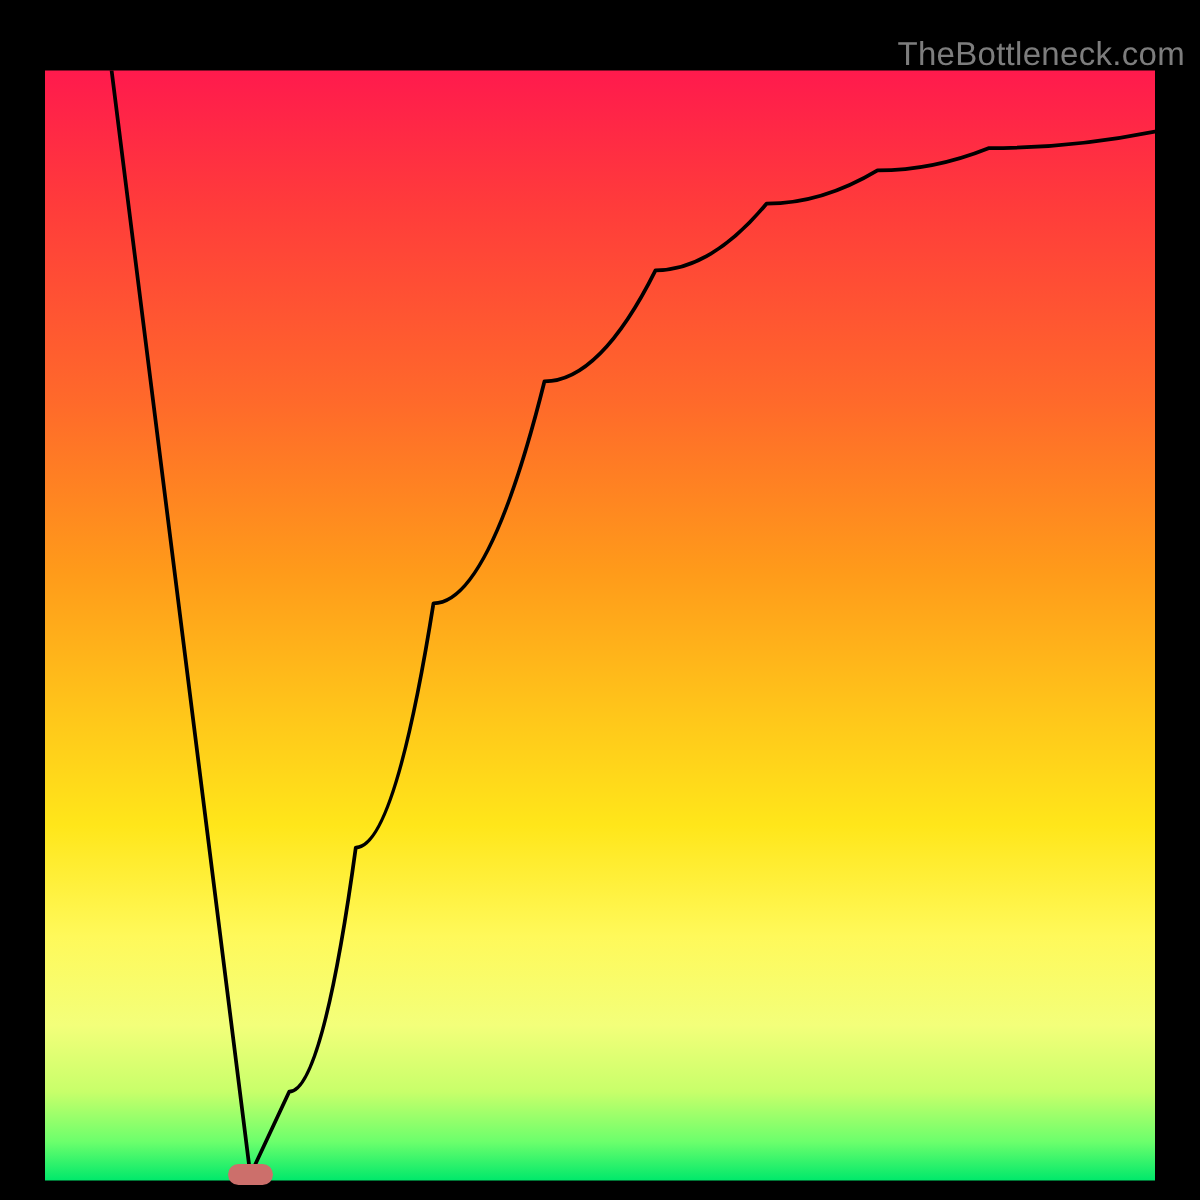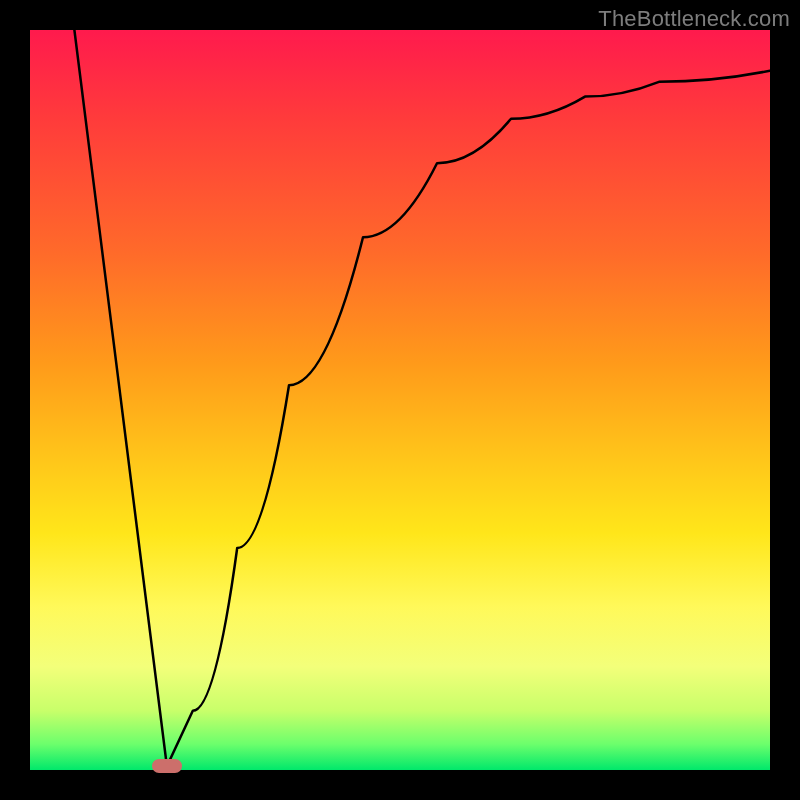--- a/index.html
+++ b/index.html
@@ -9,20 +9,21 @@
     height: 800px;
     overflow: hidden;
     background: #000;
     font-family: Arial, Helvetica, sans-serif;
   }
   .frame {
     position: relative;
     width: 800px;
     height: 701px;
     background: #000;
+    margin-top: 17px;
   }
   .plot {
     position: absolute;
     left: 30px;
     top: 30px;
     width: 740px;
     height: 740px;
     background: linear-gradient(to bottom,
       #ff1a4d 0%,
       #ff3b3b 12%,

